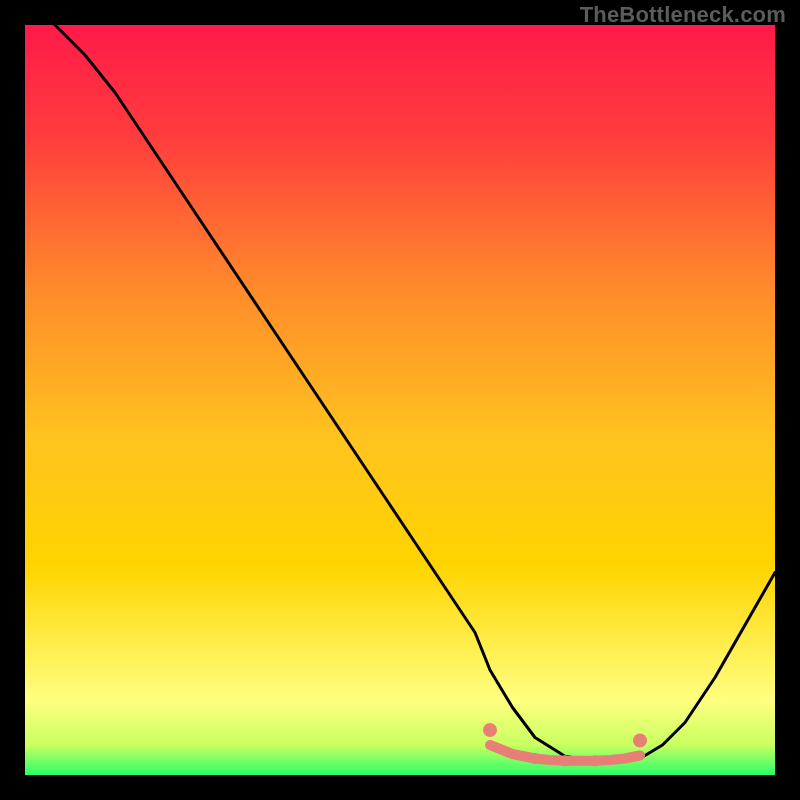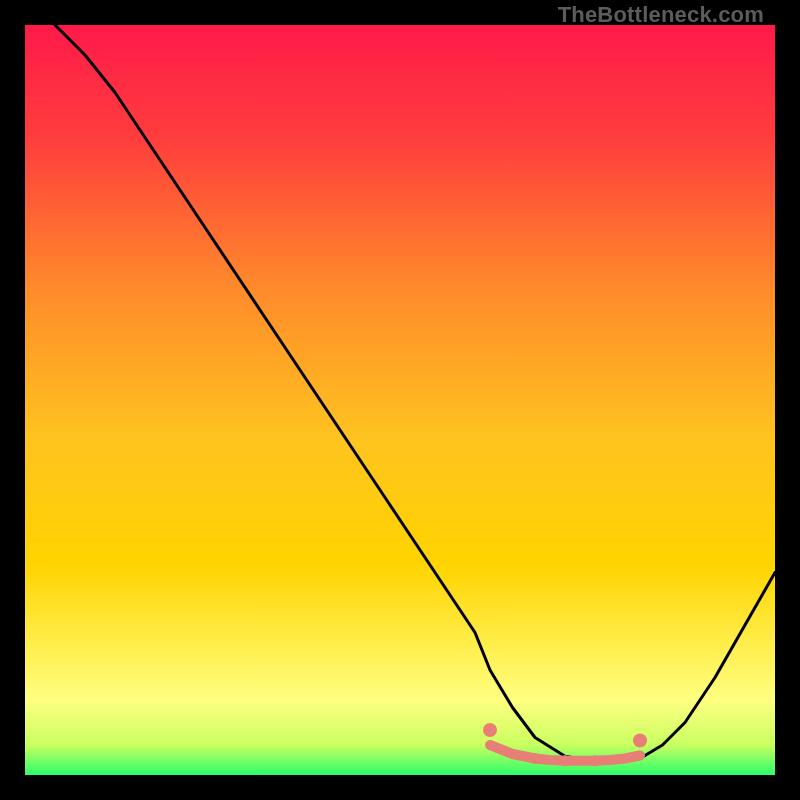--- a/index.html
+++ b/index.html
@@ -12,21 +12,21 @@
   }
   .frame {
     position: relative;
     width: 800px;
     height: 800px;
     background: #000;
   }
   .watermark {
     position: absolute;
     top: 2px;
-    right: 36px;
+    right: 14px;
     font-family: Arial, Helvetica, sans-serif;
     font-size: 22px;
     font-weight: 600;
     color: #5c5c5c;
     letter-spacing: 0.2px;
   }
   .plot {
     position: absolute;
     left: 25px;
     top: 25px;

